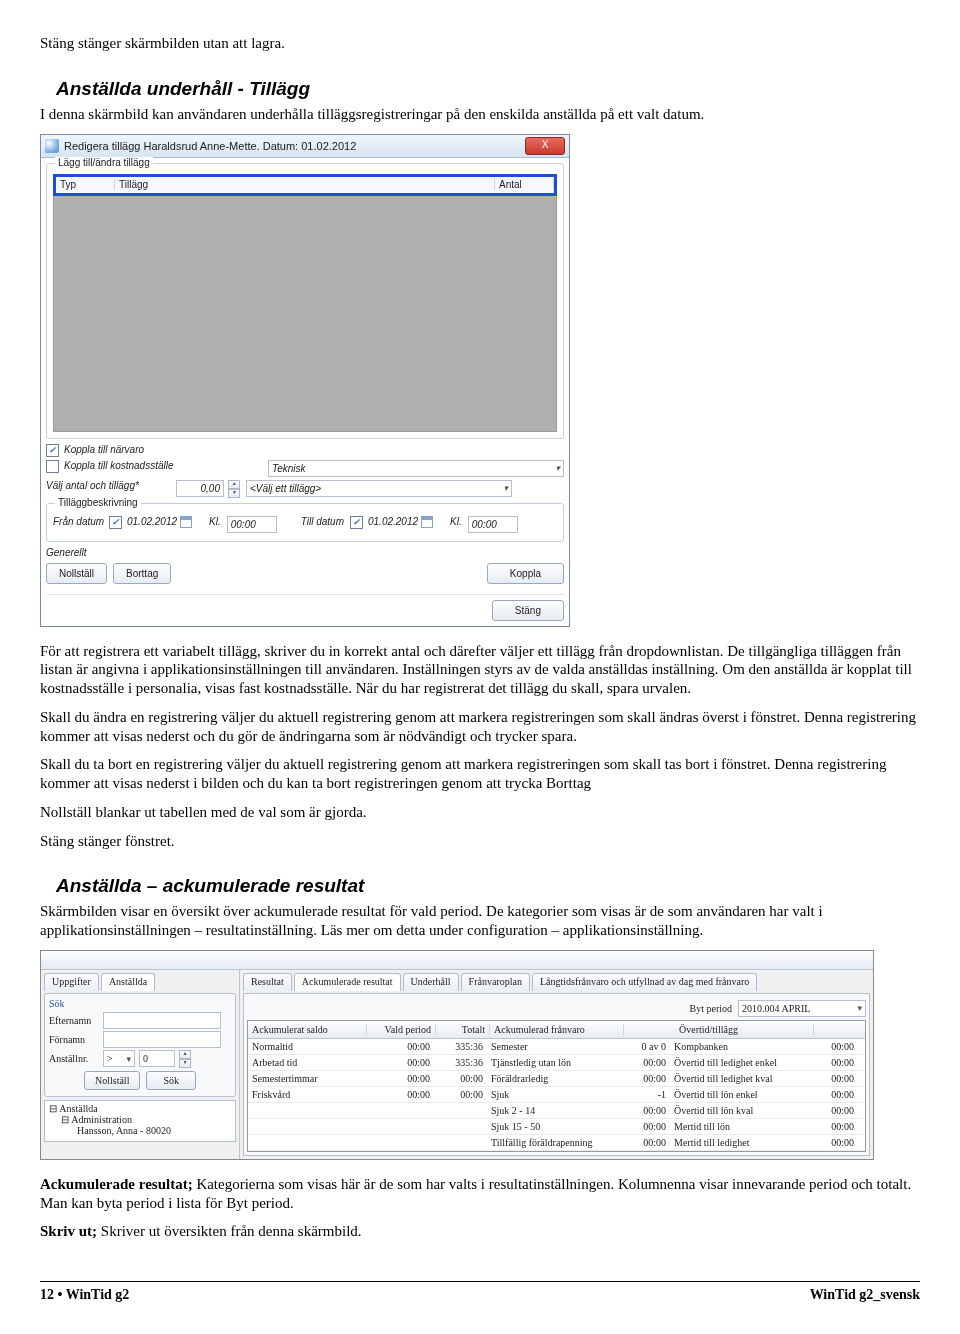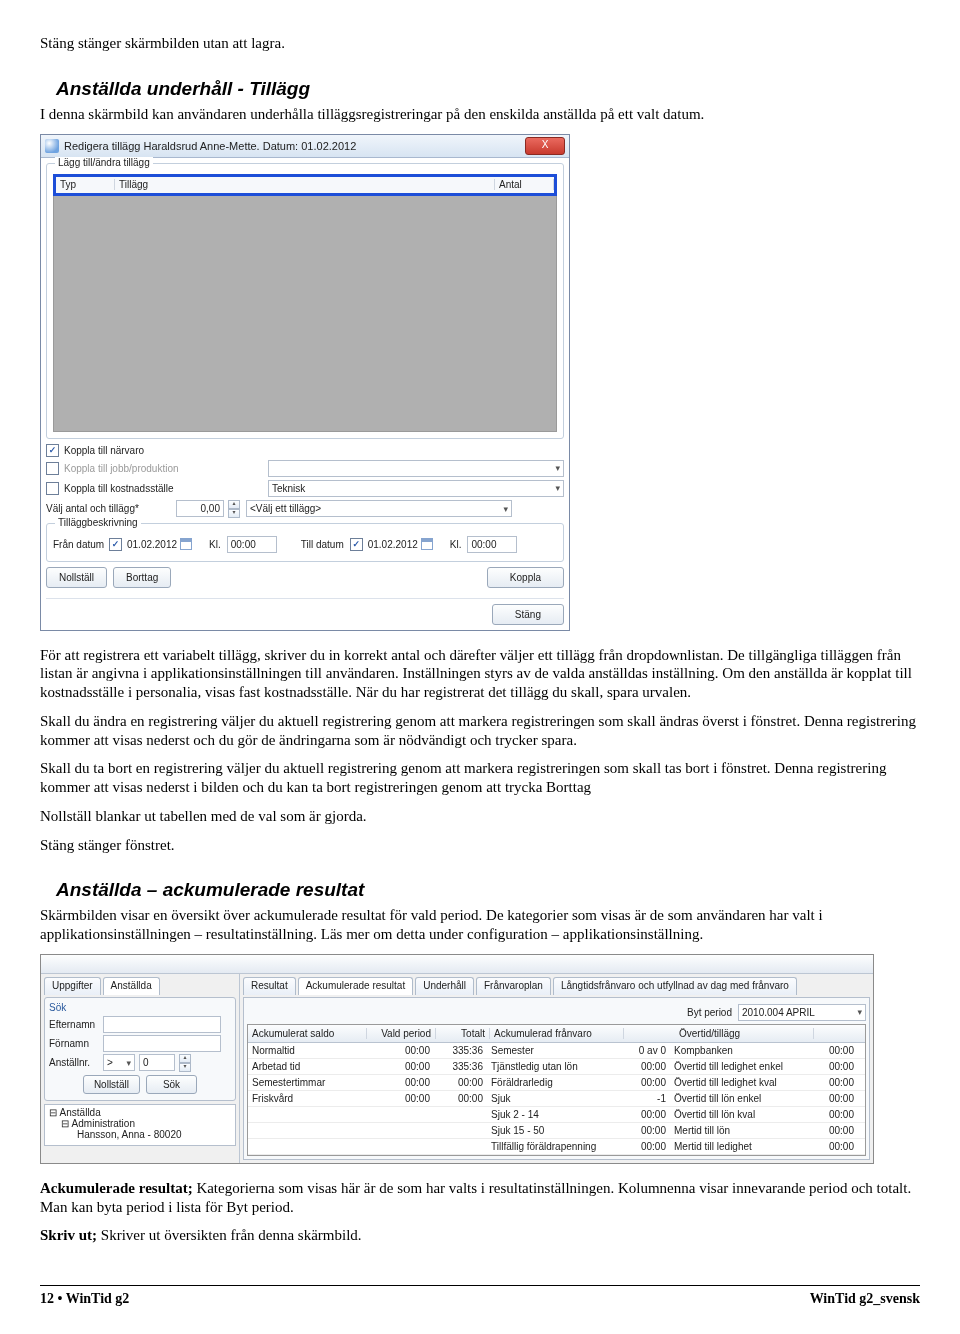--- a/index.html
+++ b/index.html
@@ -91,23 +91,24 @@
   }
   .ghcell { border-right: 1px solid #cfd6e0; padding: 0 4px; }
   .gridbody {
     height: 235px;
     background: #b0b0b0;
     border: 1px solid #9a9a9a;
     border-top: none;
   }
   .formrow {
     display: flex;
-    align-items: center;
+    align-items: flex-start;
     margin: 3px 5px;
     font-size: 10px;
+    font-style: italic;
   }
   .cb {
     width: 11px; height: 11px;
     border: 1px solid #6d7f99;
     margin-right: 5px;
     background: #fff;
     display: inline-flex;
     align-items: center;
     justify-content: center;
     font-size: 9px;
@@ -179,21 +180,21 @@
   .calicon::before {
     content: ""; position: absolute; top: 0; left: 0; right: 0; height: 3px;
     background: #86a4cf;
   }
 
   
   .shot2 {
     width: 832px;
     border: 1px solid #8a8a8a;
     margin: 8px 12px 15px 0;
-    font-family: Liberation Sans, sans-serif;
+    font-family: Liberation Serif, serif;
     font-size: 10px;
     color: #222;
   }
   .toolbar2 {
     height: 18px;
     background: linear-gradient(#fdfefe,#e4eaf2);
     border-bottom: 1px solid #bcc6d3;
   }
   .body2 {
     display: flex;
@@ -287,25 +288,20 @@
       <div class="ghcell" style="width:50px">Typ</div>
       <div class="ghcell" style="flex:1">Tillägg</div>
       <div class="ghcell" style="width:50px">Antal</div>
     </div>
     <div class="gridbody"></div>
   </div>
 
   <div class="formrow">
     <span class="cb checked"></span>
     <span>Koppla till närvaro</span>
-  </div>
-  <div class="formrow disabled">
-    <span class="cb"></span>
-    <span>Koppla till jobb/produktion</span>
-    <div class="dropdown" style="width:288px;margin-left:auto;"></div>
   </div>
   <div class="formrow">
     <span class="cb"></span>
     <span style="width:114px">Koppla till kostnadsställe</span>
     <div class="dropdown" style="width:288px;margin-left:auto;">
       <span>Teknisk</span>
     </div>
   </div>
   <div class="formrow">
     <span style="width:130px">Välj antal och tillägg*</span>
@@ -330,20 +326,23 @@
       <div class="txtinput" style="width:42px">00:00</div>
       <span style="margin:0 6px 0 20px">Till datum</span>
       <span class="cb checked"></span>
       <span>01.02.2012</span>
       <span class="calicon"></span>
       <span style="margin:0 6px 0 14px">Kl.</span>
       <div class="txtinput" style="width:42px">00:00</div>
     </div>
   </div>
 
+  <div class="formrow">
+    <span>Generellt</span>
+  </div>
 
   <div class="btnrow">
     <div class="btn">Nollställ</div>
     <div style="width:6px"></div>
     <div class="btn">Borttag</div>
     <div style="flex:1"></div>
     <div class="btn" style="padding:0 22px">Koppla</div>
   </div>
   <div class="btnrow" style="justify-content:flex-end;margin-top:10px;border-top:1px solid #dce2eb;padding-top:5px;">
     <div class="btn" style="padding:0 22px">Stäng</div>

